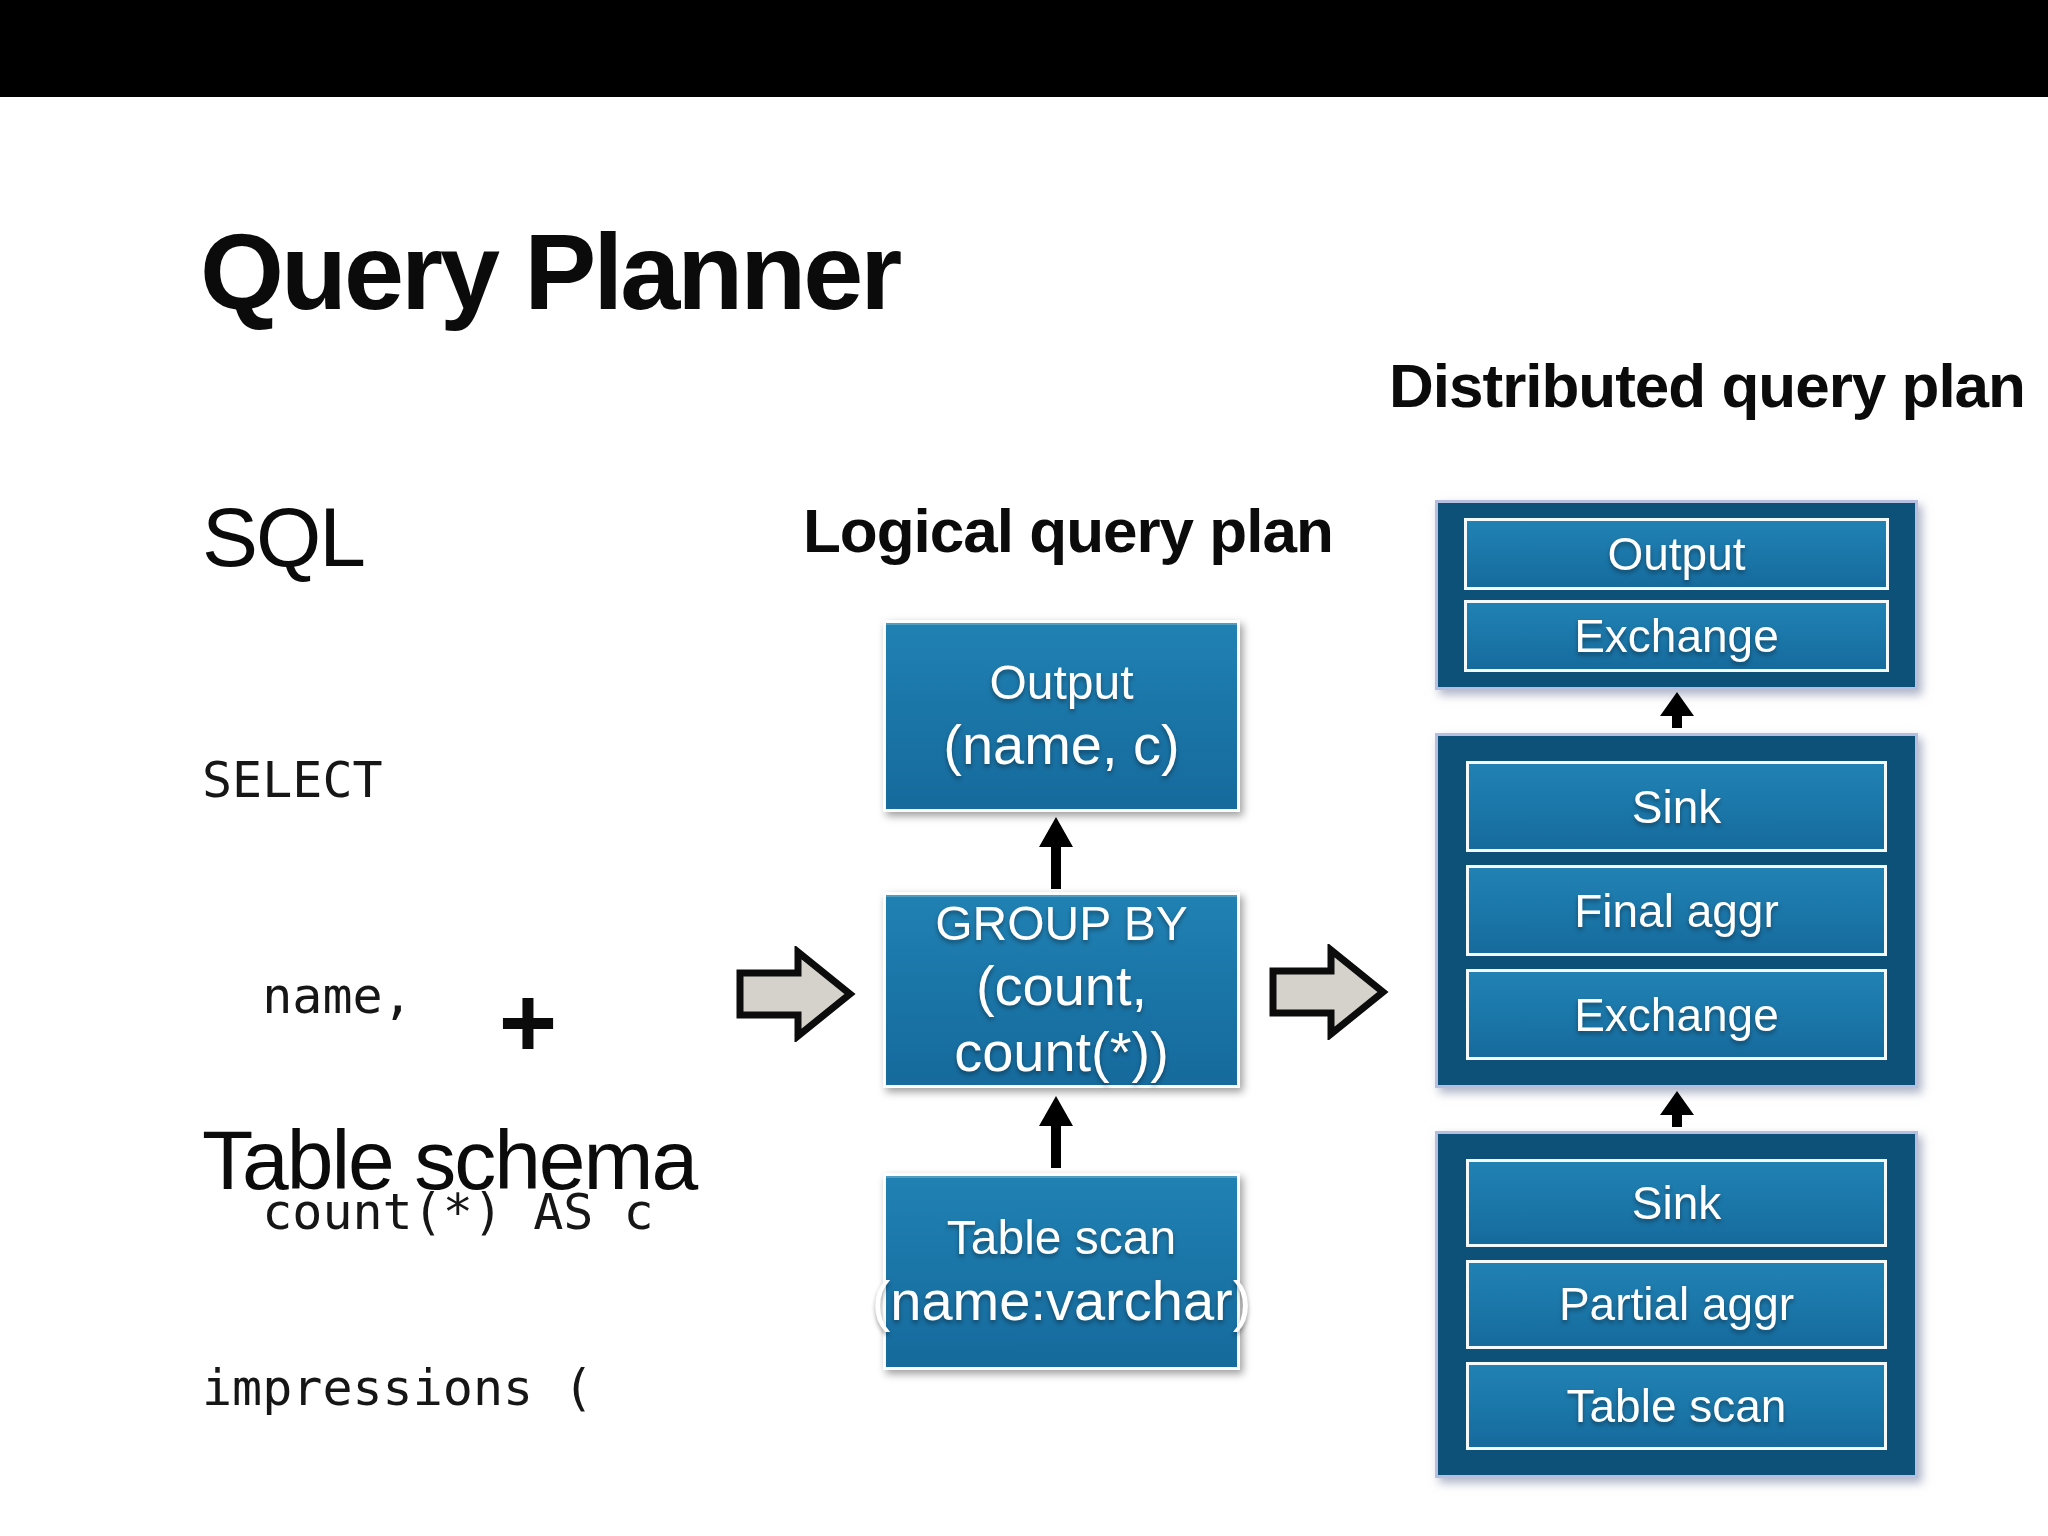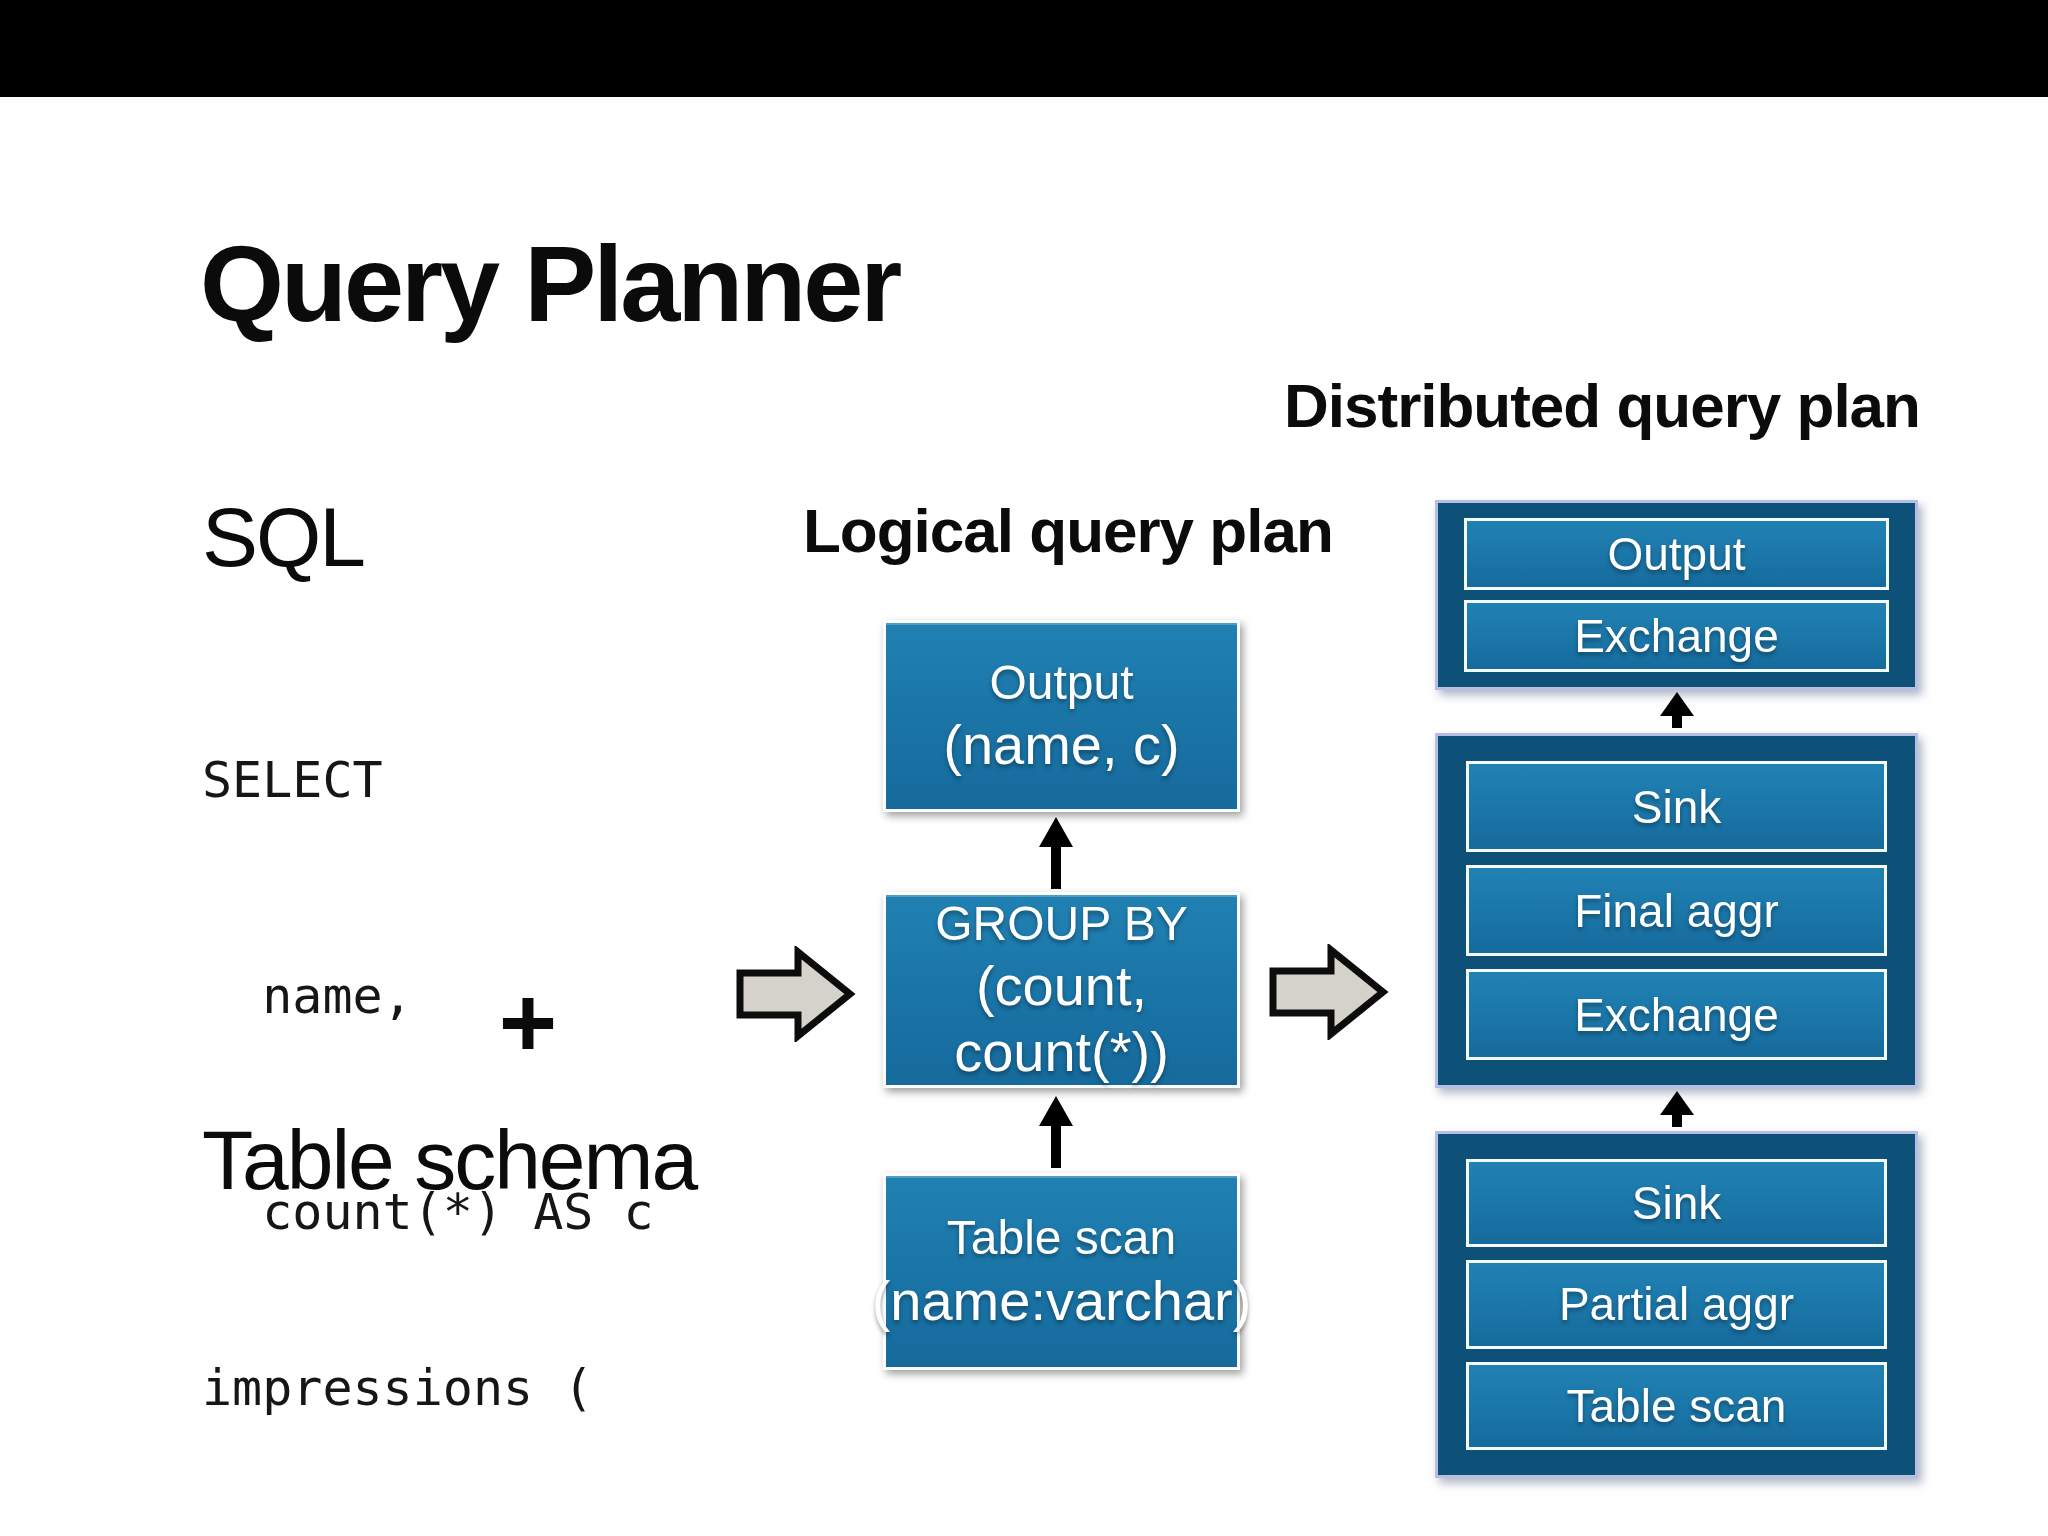--- a/index.html
+++ b/index.html
@@ -2,28 +2,28 @@
 <html style="--node-blue: #1b76a8; --node-blue-light: #2181b3; --node-blue-dark: #166a9c; --group-navy: #0d5078; --group-border: #b6bfe0; --block-arrow-gray: #d5d2cc;"><head>
 <meta charset="utf-8">
 <style>
   html,body{margin:0;padding:0;background:#ffffff;}
   .slide{
     position:relative;width:2048px;height:1536px;background:#ffffff;overflow:hidden;
     font-family:"Liberation Sans",sans-serif;color:#000;
   }
   .topbar{position:absolute;left:0;top:0;width:2048px;height:97px;background:#000;}
   .title{
-    position:absolute;left:200px;top:230px;font-size:108px;font-weight:700;
+    position:absolute;left:200px;top:218px;font-size:108px;font-weight:700;
     letter-spacing:-3px;line-height:1;color:#0b0b0b;
   }
   .col-head{
     position:absolute;font-size:62px;font-weight:700;letter-spacing:-1px;line-height:1;color:#0b0b0b;
   }
   #logical-head{left:803px;top:500px;}
-  #distributed-head{left:1284px;top:355px;margin-top:20px;}
+  #distributed-head{left:1389px;top:355px;}
   .section-head{
     position:absolute;left:202px;font-size:84px;font-weight:400;letter-spacing:-2px;line-height:1;color:#0b0b0b;
   }
   #sql-head{top:495px;}
   #schema-head{top:1118px;}
   .code{
     position:absolute;left:202px;font-family:"DejaVu Sans Mono","Liberation Mono",monospace;
     font-size:50px;line-height:72px;color:#161616;white-space:pre;
   }
   #sql-code{top:600px;}

